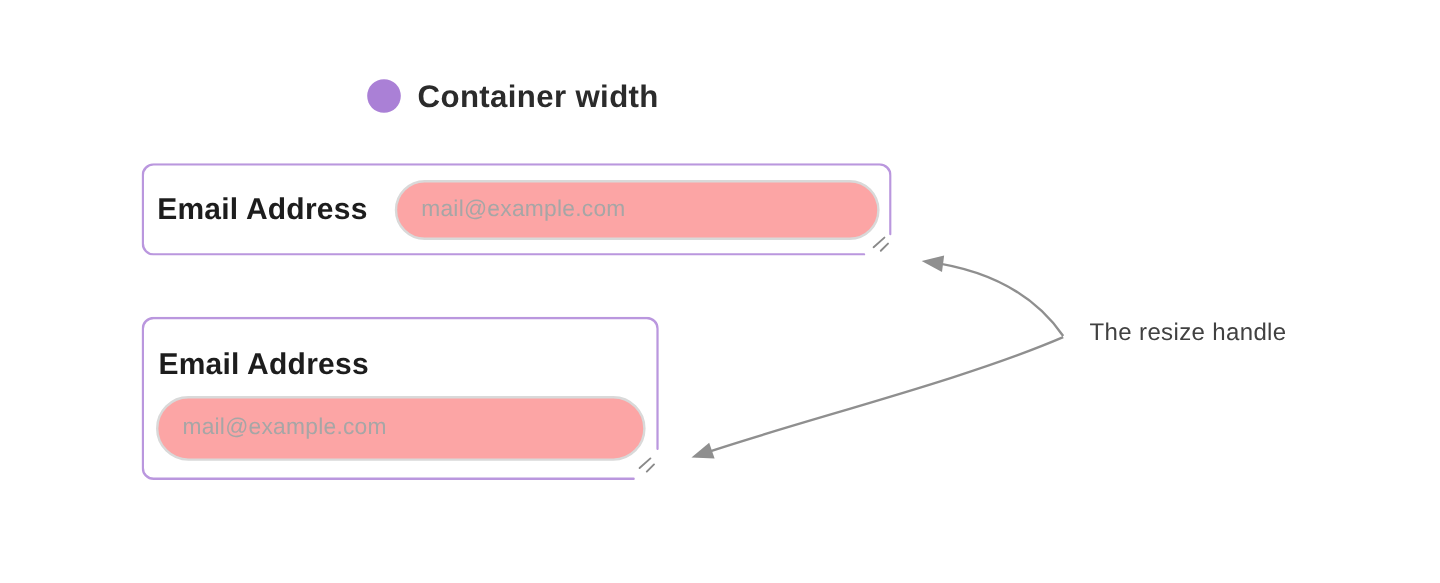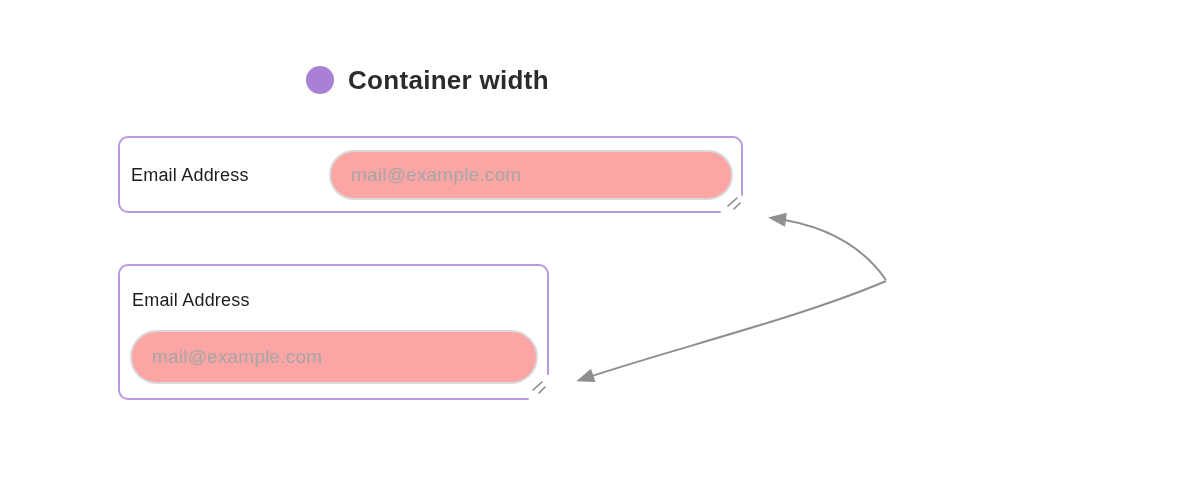--- a/index.html
+++ b/index.html
@@ -23,21 +23,21 @@
   .legend-dot{width:28px;height:28px;border-radius:50%;background:var(--accent-purple);flex:0 0 auto;}
   .legend-label{font-size:26px;font-weight:600;color:var(--legend-text);letter-spacing:.3px;white-space:nowrap;line-height:28px;}
 
   
   .cbox{position:absolute;background:var(--bg);}
   .cbox-wide{left:118px;top:136px;width:625px;height:77px;}
   .cbox-narrow{left:118px;top:264px;width:431px;height:136px;}
   .cborder{position:absolute;left:0;top:0;width:100%;height:100%;pointer-events:none;}
   .cborder path{fill:none;stroke:var(--container-border);stroke-width:2;stroke-linecap:round;}
 
-  .field-label{position:absolute;font-size:18px;font-weight:400;color:var(--label-text);letter-spacing:.2px;white-space:nowrap;}
+  .field-label{position:absolute;font-size:25px;font-weight:700;color:var(--label-text);letter-spacing:.2px;white-space:nowrap;}
   .cbox-wide .field-label{left:13px;top:50%;transform:translateY(-50%);}
   .cbox-narrow .field-label{left:14px;top:26px;}
 
   .email-input{position:absolute;border:2px solid var(--input-border);border-radius:27px;
     font-family:"Liberation Sans",sans-serif;font-size:19px;color:#3c3c3c;background:#fca5a5;
     padding:0 20px;outline:none;letter-spacing:.2px;}
   .email-input::placeholder{color:var(--placeholder-text);opacity:1;}
   .cbox-wide .email-input{left:211px;top:14px;width:404px;height:50px;border-radius:25px;}
   .cbox-narrow .email-input{left:12px;top:66px;width:408px;height:54px;}
 
@@ -79,20 +79,21 @@
       <path d="M410,135 L10,135 A9,9 0 0 1 1,126 L1,10 A9,9 0 0 1 10,1 L421,1 A9,9 0 0 1 430,10 L430,110"></path>
     </svg>
     <span class="field-label">Email Address</span>
     <input class="email-input" type="text" placeholder="mail@example.com" style="">
     <svg class="grip" viewBox="0 0 16 16">
       <line x1="2" y1="10" x2="11" y2="2"></line>
       <line x1="8" y1="13" x2="14" y2="7"></line>
     </svg>
   </div>
 
+  <div class="annotation">The resize handle</div>
 
   <svg class="arrows" viewBox="0 0 1200 486" aria-hidden="true">
     <defs>
       <marker id="ah" viewBox="0 0 10 8" markerWidth="10" markerHeight="8" refX="7.5" refY="4" orient="auto" markerUnits="strokeWidth">
         <path d="M0.5,0.5 L9.5,4 L0.5,7.5 Z" fill="#8f8f8f"></path>
       </marker>
     </defs>
     <path class="arrow" d="M886,280 Q850,228 772,218" marker-end="url(#ah)"></path>
     <path class="arrow" d="M886,281 C800,318 668,350 580,380" marker-end="url(#ah)"></path>
   </svg>

